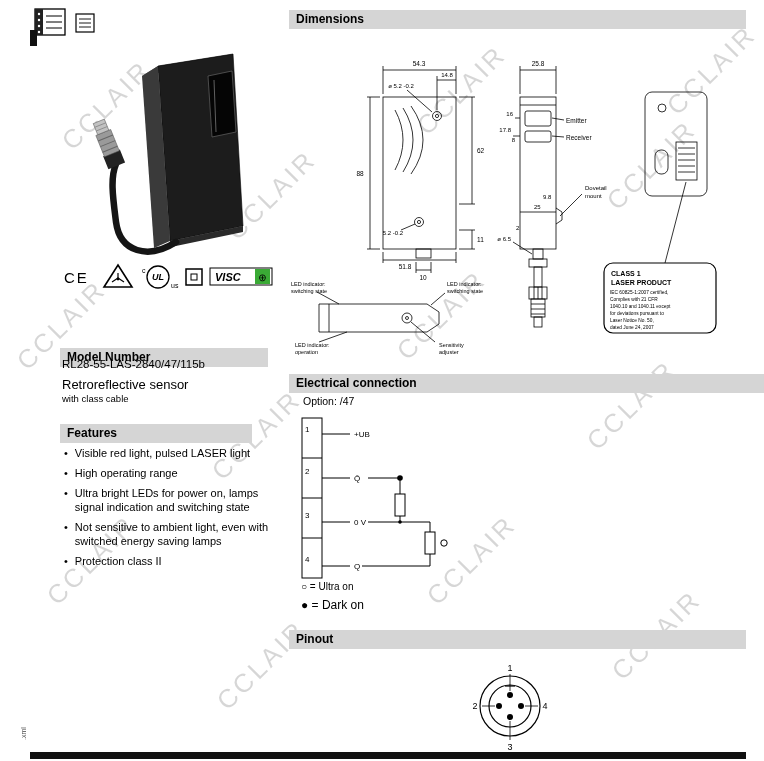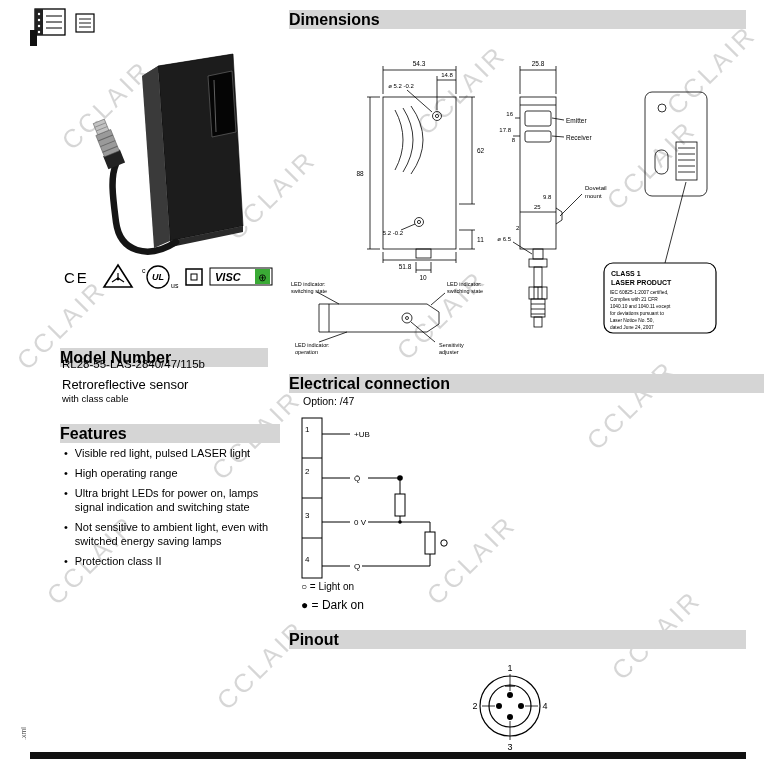--- a/index.html
+++ b/index.html
@@ -1,19 +1,19 @@
 <!DOCTYPE html>
 <html><head>
 <meta charset="utf-8">
 <style>
   html,body{margin:0;padding:0;background:#fff;}
   #page{position:relative;width:764px;height:761px;background:#fff;overflow:hidden;
         font-family:"Liberation Sans",sans-serif;color:#000;}
-  .hdr{position:absolute;background:#d5d5d5;font-weight:bold;font-size:16px;
-       line-height:19px;height:19px;box-sizing:border-box;}
+  .hdr{position:absolute;background:#d5d5d5;font-weight:bold;font-size:12px;
+       line-height:19px;height:19px;padding-left:7px;box-sizing:border-box;}
   .wm{position:absolute;font-size:26px;letter-spacing:3px;color:rgba(0,0,0,0.16);
       transform:rotate(-45deg);white-space:nowrap;pointer-events:none;}
   .feat{display:flex;gap:7px;font-size:11px;line-height:1.28;margin-bottom:6px;}
   .blt{flex:0 0 auto;}
   svg{font-family:"Liberation Sans",sans-serif;}
   svg text{fill:#000;stroke:none;}
   .edge-text{position:absolute;font-size:7px;color:#444;transform:rotate(-90deg);
              transform-origin:left top;}
 </style>
 </head>
@@ -104,21 +104,21 @@
       <rect x="195" y="9" width="15" height="15" fill="#3aaa35"></rect>
       <text x="202.5" y="20.5" font-size="10" text-anchor="middle" fill="#fff">⊕</text>
     </g>
   </svg>
 
   <div class="hdr" style="left:60px;top:348px;width:208px">Model Number</div>
   <div style="position:absolute;left:62px;top:358px;font-size:11.5px;font-weight:normal">RL28-55-LAS-2840/47/115b</div>
   <div style="position:absolute;left:62px;top:377px;font-size:13px">Retroreflective sensor</div>
   <div style="position:absolute;left:62px;top:393px;font-size:9.5px">with class cable</div>
 
-  <div class="hdr" style="left:60px;top:424px;width:220px">Features</div>
+  <div class="hdr" style="left:60px;top:424px;width:192px">Features</div>
   <div style="position:absolute;left:64px;top:446px;width:216px">
     <div class="feat">
       <span class="blt">•</span>
       <span>Visible red light, pulsed LASER light</span>
       </div>
     <div class="feat">
       <span class="blt">•</span>
       <span>High operating range</span>
       </div>
     <div class="feat">
@@ -306,21 +306,21 @@
     <text x="13" y="106" font-size="8">3</text>
     <text x="13" y="150" font-size="8">4</text>
     <text x="62" y="25" font-size="8">+UB</text>
     <text x="62" y="69" font-size="8">Q̄</text>
     <text x="62" y="113" font-size="8">0 V</text>
     <text x="62" y="157" font-size="8">Q</text>
   </svg>
 
   <div style="position:absolute;left:301px;top:581px;font-size:10px">
     <span>○</span>
-    <span>= Light on</span>
+    <span>= Ultra on</span>
   </div>
   <div style="position:absolute;left:301px;top:598px;font-size:12px">
     <span>●</span>
     <span>= Dark on</span>
   </div>
 
   <div class="hdr" style="left:289px;top:630px;width:457px">Pinout</div>
 
   <svg style="position:absolute;left:425px;top:660px" width="170" height="94" viewBox="0 0 170 94">
     <g fill="none" stroke="#000" stroke-width="1.2">

